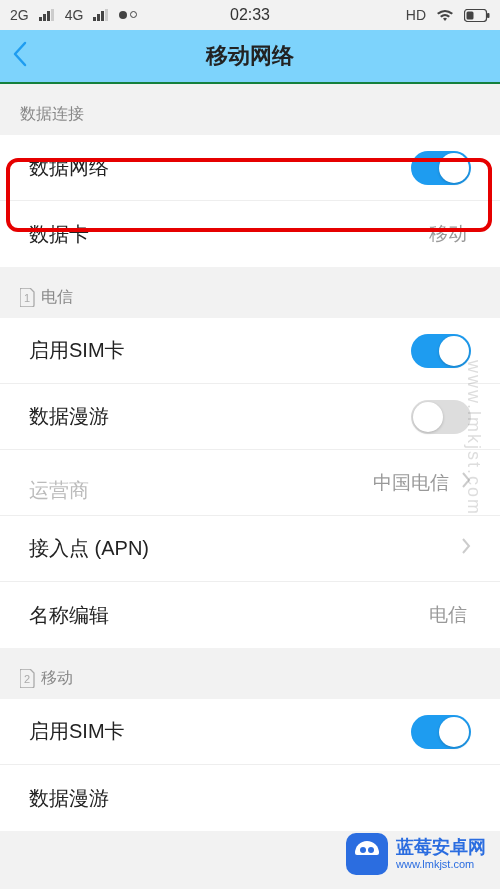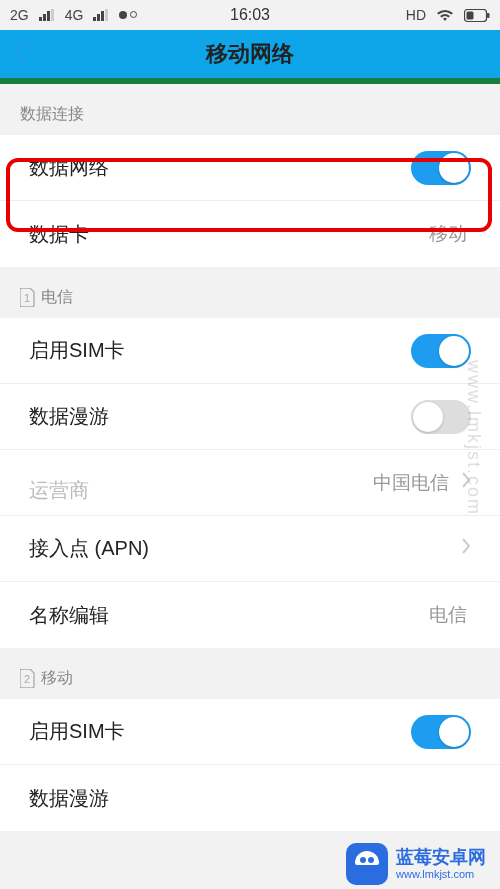--- a/index.html
+++ b/index.html
@@ -1,41 +1,41 @@
 <!DOCTYPE html>
 <html><head>
   <meta charset="utf-8">
   <style>
     * { margin: 0; padding: 0; box-sizing: border-box; -webkit-font-smoothing: antialiased; }
     html, body { width: 500px; height: 889px; overflow: hidden; font-family: -apple-system, "Helvetica Neue", Arial, sans-serif; background: #f2f2f2; color: #000; }
     .status-bar { height: 30px; display: flex; align-items: center; justify-content: space-between; padding: 0 10px; font-size: 14px; color: #444; font-weight: 500; }
     .status-left, .status-right { display: flex; align-items: center; gap: 10px; }
     .status-center { position: absolute; left: 50%; transform: translateX(-50%); font-size: 16px; color: #333; }
     .sig-icon svg { display: block; }
-    .nav-header { height: 54px; display: flex; align-items: center; justify-content: center; position: relative; background: #0ea5e9; border-bottom: 6px solid #15803d; }
+    .nav-header { height: 54px; display: flex; align-items: center; justify-content: center; position: relative; background: #7dd3fc; border-bottom: 2px solid #15803d; }
     .nav-back { position: absolute; left: 12px; top: 50%; transform: translateY(-50%); }
     .nav-title { font-size: 22px; font-weight: 600; color: #222; }
     .section-header { padding: 20px 26px 10px 20px; font-size: 16px; color: #888; display: flex; align-items: center; gap: 6px; }
     .list { background: #fff; }
     .row { display: flex; align-items: center; justify-content: space-between; padding: 0 29px; height: 66px; border-bottom: 1px solid #eee; font-size: 20px; color: #222; }
     .row:last-child { border-bottom: none; }
     .row .label { flex: 1; }
     .row .value { color: #999; font-size: 19px; margin-right: 4px; }
     .row.disabled .label { color: #bbb; margin-top: 15px; }
     .toggle { width: 60px; height: 34px; border-radius: 17px; position: relative; }
     .toggle.on { background: #1e9cf0; }
     .toggle.off { background: #ddd; }
     .toggle .knob { position: absolute; width: 30px; height: 30px; border-radius: 50%; background: #fff; top: 2px; box-shadow: 0 1px 3px rgba(0,0,0,0.2); }
     .toggle.on .knob { right: 2px; }
     .toggle.off .knob { left: 2px; }
     .chevron { color: #ccc; margin-left: 8px; }
     .highlight-box { position: absolute; border: 4px solid #e60000; border-radius: 12px; pointer-events: none; }
     .sim-chip { display: inline-flex; align-items: center; }
     .watermark { position: absolute; right: 16px; top: 360px; writing-mode: vertical-rl; color: rgba(120,120,120,0.25); font-size: 18px; letter-spacing: 2px; pointer-events: none; }
-    .footer-logo { position: absolute; right: 14px; bottom: 4px; display: flex; align-items: center; gap: 8px; }
+    .footer-logo { position: absolute; right: 14px; bottom: 14px; display: flex; align-items: center; gap: 8px; }
     .footer-logo .badge { width: 42px; height: 42px; background: #2b6de0; border-radius: 10px; position: relative; }
     .footer-logo .badge::before { content: ""; position: absolute; width: 24px; height: 14px; background: #fff; border-radius: 12px 12px 2px 2px; top: 8px; left: 9px; }
     .footer-logo .badge::after { content: ""; position: absolute; width: 6px; height: 6px; background: #2b6de0; border-radius: 50%; top: 14px; left: 14px; box-shadow: 8px 0 0 #2b6de0; }
     .footer-logo .txt { display: flex; flex-direction: column; line-height: 1.1; }
     .footer-logo .cn { font-size: 18px; font-weight: 700; color: #2b6de0; }
     .footer-logo .url { font-size: 11px; color: #2b6de0; }
     .dots { display: flex; gap: 3px; }
     .dots span { width: 8px; height: 8px; border-radius: 50%; background: #444; }
     .dots span.hollow { background: transparent; border: 1.5px solid #444; width: 7px; height: 7px; }
   </style>
@@ -60,21 +60,21 @@
           <rect x="4" y="5" width="3" height="7" fill="#444"></rect>
           <rect x="8" y="2" width="3" height="10" fill="#444"></rect>
           <rect x="12" y="0" width="3" height="12" fill="#ccc"></rect>
         </svg>
     </span>
     <span class="dots">
         <span></span>
         <span class="hollow"></span>
       </span>
   </div>
-  <div class="status-center">16:03</div>
+  <div class="status-center">02:33</div>
   <div class="status-right">
     <span>HD</span>
     <span class="sig-icon">
       <svg width="18" height="13" viewBox="0 0 18 13">
           <path d="M9 12 L11 9.5 Q9 8 7 9.5 Z M4 7 Q9 3 14 7 L12.5 8.5 Q9 5.5 5.5 8.5 Z M1 4 Q9 -2 17 4 L15.5 5.5 Q9 0.5 2.5 5.5 Z" fill="#444"></path>
         </svg>
     </span>
     <span class="sig-icon">
       <svg width="26" height="13" viewBox="0 0 26 13">
           <rect x="0.5" y="0.5" width="22" height="12" rx="3" fill="none" stroke="#444" stroke-width="1.2"></rect>

